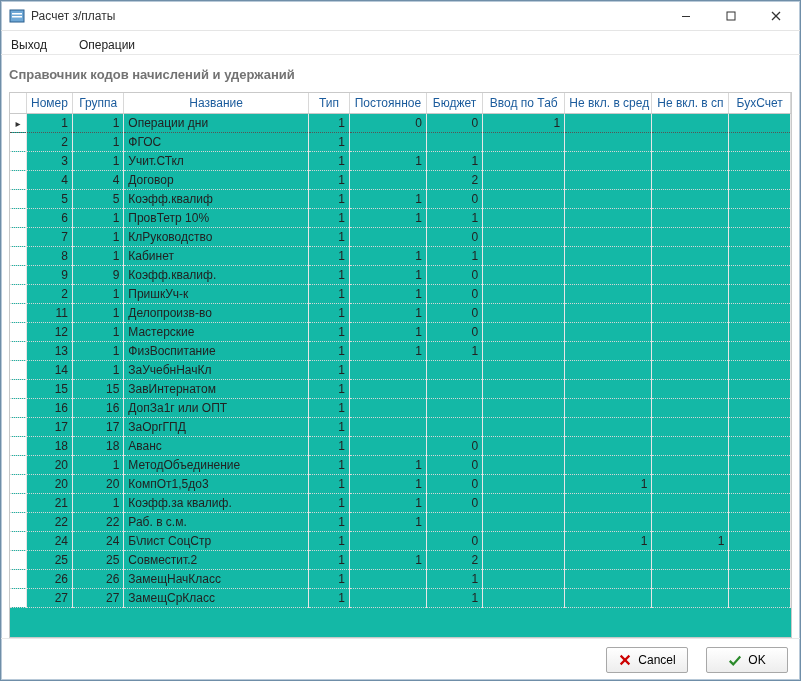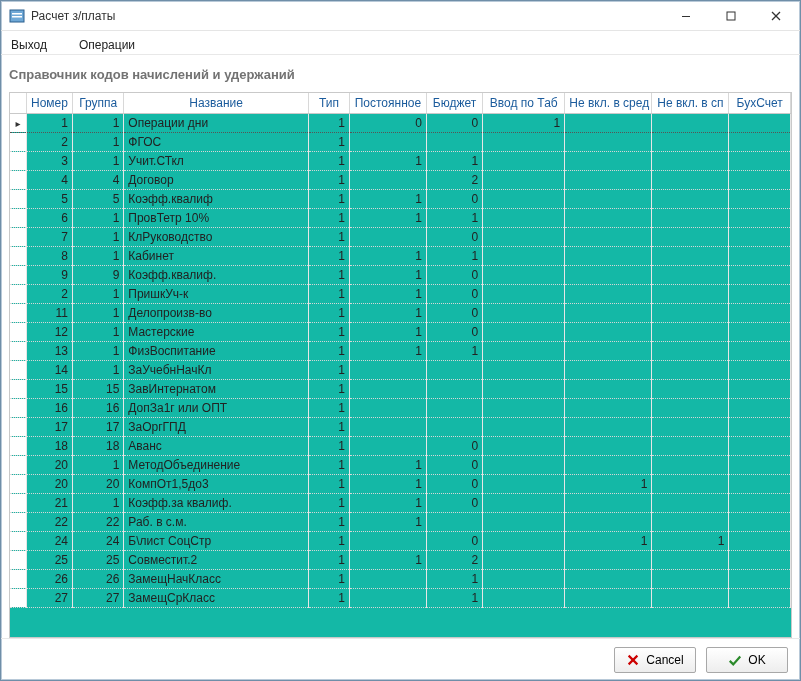--- a/index.html
+++ b/index.html
@@ -110,20 +110,21 @@
     border-top: 1px solid #e8e8e8;
   }
   .btn {
     height: 26px; min-width: 82px;
     border: 1px solid #a8a8a8;
     background: linear-gradient(#fff,#ededed);
     display: inline-flex; align-items: center; justify-content: center;
     gap: 6px; padding: 0 10px;
     border-radius: 2px;
     font-size: 12px;
+    margin-left: 8px;
   }
   .btn svg { width: 14px; height: 14px; }
 </style>
 </head>
 <body>
 
 <div class="window">
 
   <div class="titlebar">
     <span class="icon">

